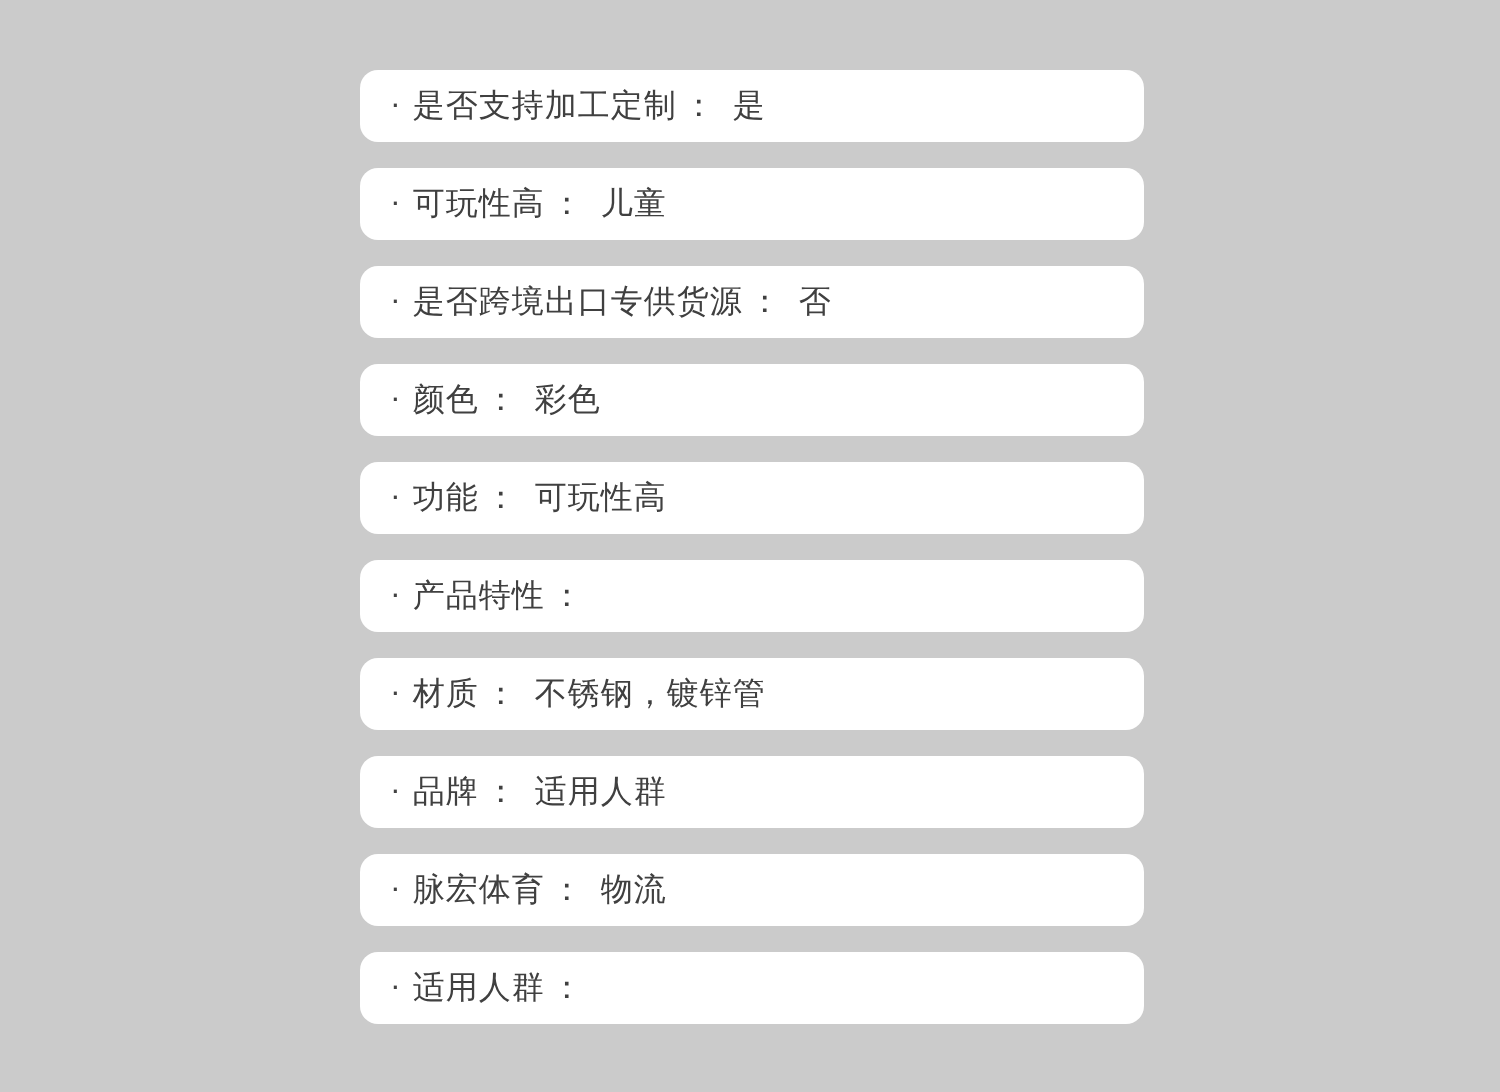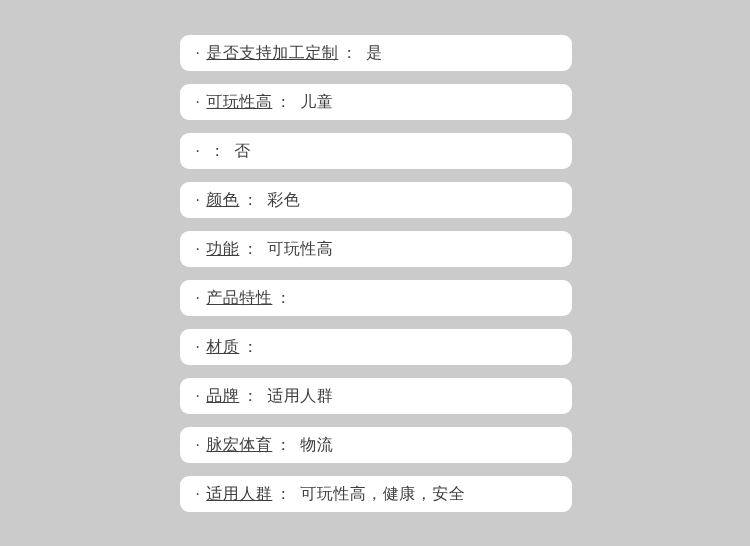--- a/index.html
+++ b/index.html
@@ -35,21 +35,20 @@
   .bullet {
     color: #424242;
     font-size: 16px;
     margin-right: 6px;
     line-height: 1;
   }
   .spec-label {
     color: #404040;
     font-size: 16px;
     letter-spacing: 0.5px;
-    text-decoration: underline;
   }
   .spec-colon {
     color: #404040;
     font-size: 16px;
     margin-left: 3px;
   }
   .spec-value {
     color: #404040;
     font-size: 16px;
     margin-left: 9px;
@@ -70,20 +69,21 @@
 
   <div class="spec-card">
     <span class="bullet">·</span>
     <span class="spec-label">可玩性高</span>
     <span class="spec-colon">：</span>
     <span class="spec-value">儿童</span>
   </div>
 
   <div class="spec-card">
     <span class="bullet">·</span>
+    <span class="spec-label">是否跨境出口专供货源</span>
     <span class="spec-colon">：</span>
     <span class="spec-value">否</span>
   </div>
 
   <div class="spec-card">
     <span class="bullet">·</span>
     <span class="spec-label">颜色</span>
     <span class="spec-colon">：</span>
     <span class="spec-value">彩色</span>
   </div>
@@ -98,36 +98,36 @@
   <div class="spec-card">
     <span class="bullet">·</span>
     <span class="spec-label">产品特性</span>
     <span class="spec-colon">：</span>
   </div>
 
   <div class="spec-card">
     <span class="bullet">·</span>
     <span class="spec-label">材质</span>
     <span class="spec-colon">：</span>
+    <span class="spec-value">不锈钢，镀锌管</span>
   </div>
 
   <div class="spec-card">
     <span class="bullet">·</span>
     <span class="spec-label">品牌</span>
     <span class="spec-colon">：</span>
     <span class="spec-value">适用人群</span>
   </div>
 
   <div class="spec-card">
     <span class="bullet">·</span>
     <span class="spec-label">脉宏体育</span>
     <span class="spec-colon">：</span>
     <span class="spec-value">物流</span>
   </div>
 
   <div class="spec-card">
     <span class="bullet">·</span>
     <span class="spec-label">适用人群</span>
     <span class="spec-colon">：</span>
-    <span class="spec-value">可玩性高，健康，安全</span>
   </div>
 
 </div>
 
 </body></html>

